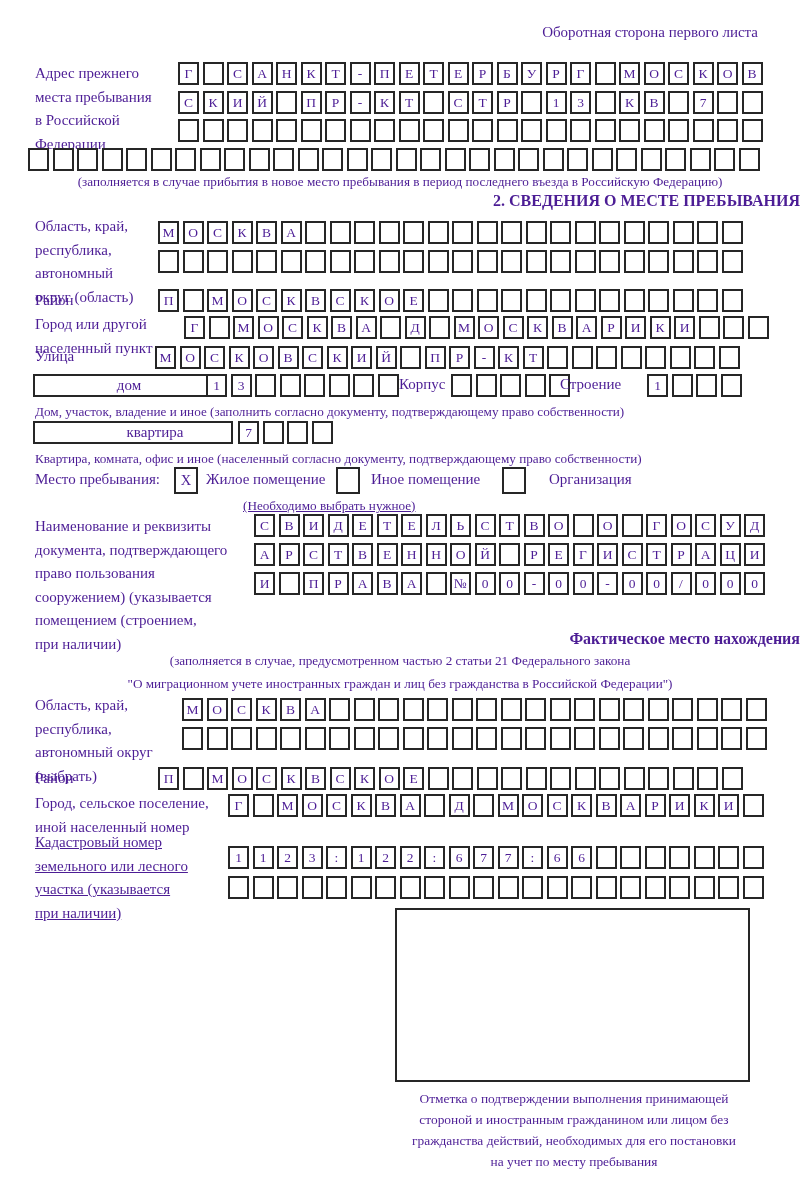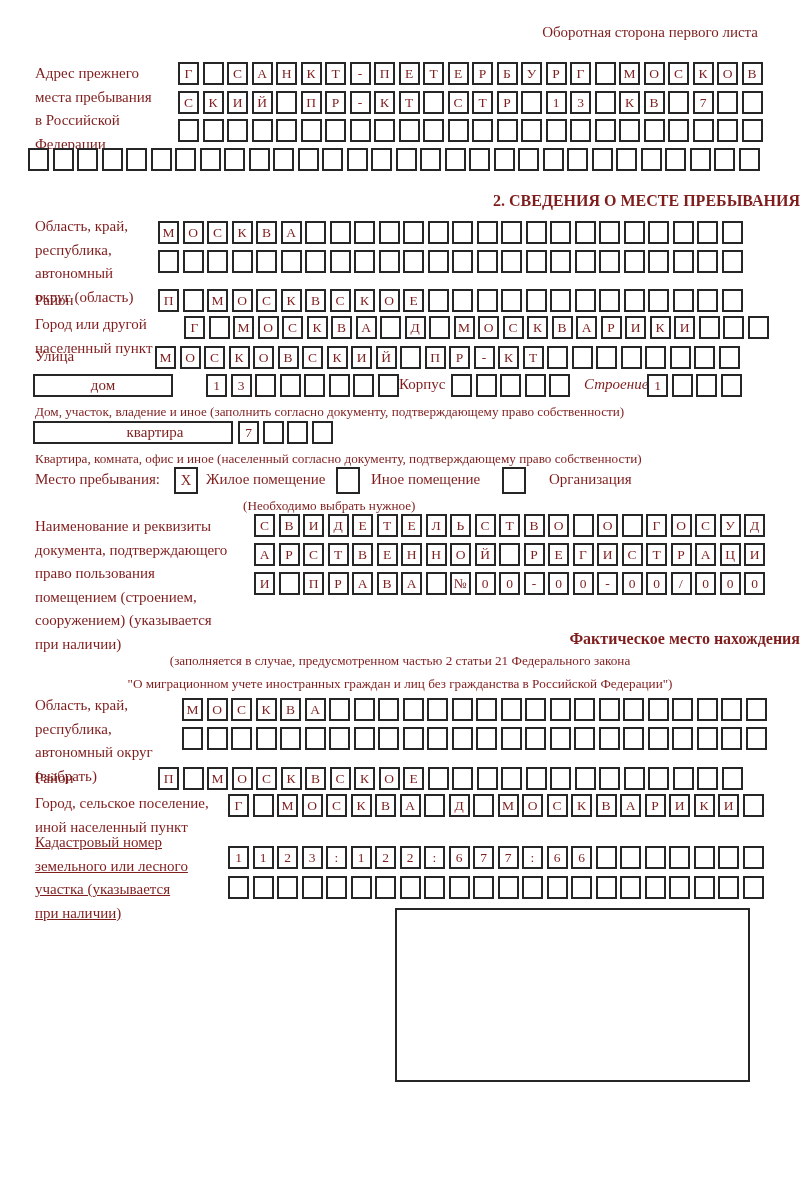--- a/index.html
+++ b/index.html
@@ -1,17 +1,17 @@
 <!DOCTYPE html>
 <html><head>
 <meta charset="utf-8">
 <style>
   html,body { margin:0; padding:0; background:#fff; }
   .page { position:relative; width:800px; height:1180px; background:#fff;
-          font-family:"Liberation Serif", serif; color:#7f1d1d; overflow:hidden; }
+          font-family:"Liberation Serif", serif; color:#4c1d95; overflow:hidden; }
   .lbl { position:absolute; font-size:15px; line-height:23.5px; }
   .inlbl { position:absolute; font-size:15px; }
   .cells { position:absolute; display:flex; gap:3.5px; }
   .cell { flex:0 0 21px; width:21px; height:23px; border:2px solid #262626;
           box-sizing:border-box; display:flex; align-items:center; justify-content:center;
           font-size:13.5px; line-height:1; background:#fff; }
   .widebox { position:absolute; height:23px; border:2px solid #262626; box-sizing:border-box;
           display:flex; align-items:center; justify-content:center; font-size:15px; background:#fff; }
   .chk { position:absolute; width:24px; height:27px; border:2px solid #262626; box-sizing:border-box;
           display:flex; align-items:center; justify-content:center; font-size:14.5px; background:#fff; }
@@ -138,20 +138,21 @@
       <span class="cell"></span>
       <span class="cell"></span>
       <span class="cell"></span>
       <span class="cell"></span>
       <span class="cell"></span>
       <span class="cell"></span>
       <span class="cell"></span>
       <span class="cell"></span>
       <span class="cell"></span>
     </div>
+  <div class="caption center" style="top:173px;">(заполняется в случае прибытия в новое место пребывания в период последнего въезда в Российскую Федерацию)</div>
 
   <div class="title" style="top:192px;">2. СВЕДЕНИЯ О МЕСТЕ ПРЕБЫВАНИЯ</div>
 
   <div class="lbl" style="left:35px; top:215px;">
     <div>Область, край,</div>
     <div>республика,</div>
     <div>автономный</div>
     <div>округ (область)</div>
   </div>
   <div class="cells" style="left:158px; top:221px;">
@@ -287,40 +288,40 @@
       <span class="cell"></span>
       <span class="cell"></span>
       <span class="cell"></span>
       <span class="cell"></span>
       <span class="cell"></span>
       <span class="cell"></span>
       <span class="cell"></span>
       <span class="cell"></span>
     </div>
 
-  <div class="widebox" style="left:33px; top:374px; width:140px;">дом</div>
+  <div class="widebox" style="left:33px; top:374px; width:192px;">дом</div>
   <div class="cells" style="left:206px; top:374px;">
       <span class="cell">1</span>
       <span class="cell">3</span>
       <span class="cell"></span>
       <span class="cell"></span>
       <span class="cell"></span>
       <span class="cell"></span>
       <span class="cell"></span>
       <span class="cell"></span>
     </div>
   <div class="inlbl" style="left:399px; top:376px;">Корпус</div>
   <div class="cells" style="left:451px; top:374px;">
       <span class="cell"></span>
       <span class="cell"></span>
       <span class="cell"></span>
       <span class="cell"></span>
       <span class="cell"></span>
     </div>
-  <div class="inlbl" style="left:584px; top:376px;font-style:italic;">Строение</div>
+  <div class="inlbl" style="left:560px; top:376px;">Строение</div>
   <div class="cells" style="left:647px; top:374px;">
       <span class="cell">1</span>
       <span class="cell"></span>
       <span class="cell"></span>
       <span class="cell"></span>
     </div>
   <div class="caption" style="left:35px; top:403px;">Дом, участок, владение и иное (заполнить согласно документу, подтверждающему право собственности)</div>
 
   <div class="widebox" style="left:33px; top:421px; width:200px;padding-left:44px;">квартира</div>
   <div class="cells" style="left:238px; top:421px;">
@@ -331,28 +332,28 @@
     </div>
   <div class="caption" style="left:35px; top:450px;">Квартира, комната, офис и иное (населенный согласно документу, подтверждающему право собственности)</div>
 
   <div class="inlbl" style="left:35px; top:471px;">Место пребывания:</div>
   <div class="chk" style="left:174px; top:467px;">X</div>
   <div class="inlbl" style="left:206px; top:471px;">Жилое помещение</div>
   <div class="chk" style="left:336px; top:467px;"></div>
   <div class="inlbl" style="left:371px; top:471px;">Иное помещение</div>
   <div class="chk" style="left:502px; top:467px;"></div>
   <div class="inlbl" style="left:549px; top:471px;">Организация</div>
-  <div class="caption" style="left:243px; top:497px;">(Необходимо выбрать нужное)</div>
+  <div class="caption" style="left:243px; top:497px;text-decoration:underline;">(Необходимо выбрать нужное)</div>
 
   <div class="lbl" style="left:35px; top:515px;">
     <div>Наименование и реквизиты</div>
     <div>документа, подтверждающего</div>
     <div>право пользования</div>
+    <div>сооружением) (указывается</div>
     <div>помещением (строением,</div>
-    <div>сооружением) (указывается</div>
     <div>при наличии)</div>
   </div>
   <div class="cells" style="left:254px; top:514px;">
       <span class="cell">С</span>
       <span class="cell">В</span>
       <span class="cell">И</span>
       <span class="cell">Д</span>
       <span class="cell">Е</span>
       <span class="cell">Т</span>
       <span class="cell">Е</span>
@@ -504,21 +505,21 @@
       <span class="cell"></span>
       <span class="cell"></span>
       <span class="cell"></span>
       <span class="cell"></span>
       <span class="cell"></span>
       <span class="cell"></span>
     </div>
 
   <div class="lbl" style="left:35px; top:792px;">
     <div>Город, сельское поселение,</div>
-    <div>иной населенный пункт</div>
+    <div>иной населенный номер</div>
   </div>
   <div class="cells" style="left:228px; top:794px;">
       <span class="cell">Г</span>
       <span class="cell"></span>
       <span class="cell">М</span>
       <span class="cell">О</span>
       <span class="cell">С</span>
       <span class="cell">К</span>
       <span class="cell">В</span>
       <span class="cell">А</span>
@@ -587,14 +588,20 @@
       <span class="cell"></span>
       <span class="cell"></span>
       <span class="cell"></span>
       <span class="cell"></span>
       <span class="cell"></span>
       <span class="cell"></span>
       <span class="cell"></span>
     </div>
 
   <div class="stamp" style="left:395px; top:908px; width:355px; height:174px;"></div>
+  <div class="stampcap" style="left:378px; top:1088px; width:392px;">
+    <div>Отметка о подтверждении выполнения принимающей</div>
+    <div>стороной и иностранным гражданином или лицом без</div>
+    <div>гражданства действий, необходимых для его постановки</div>
+    <div>на учет по месту пребывания</div>
+  </div>
 
 </div>
 
 </body></html>

